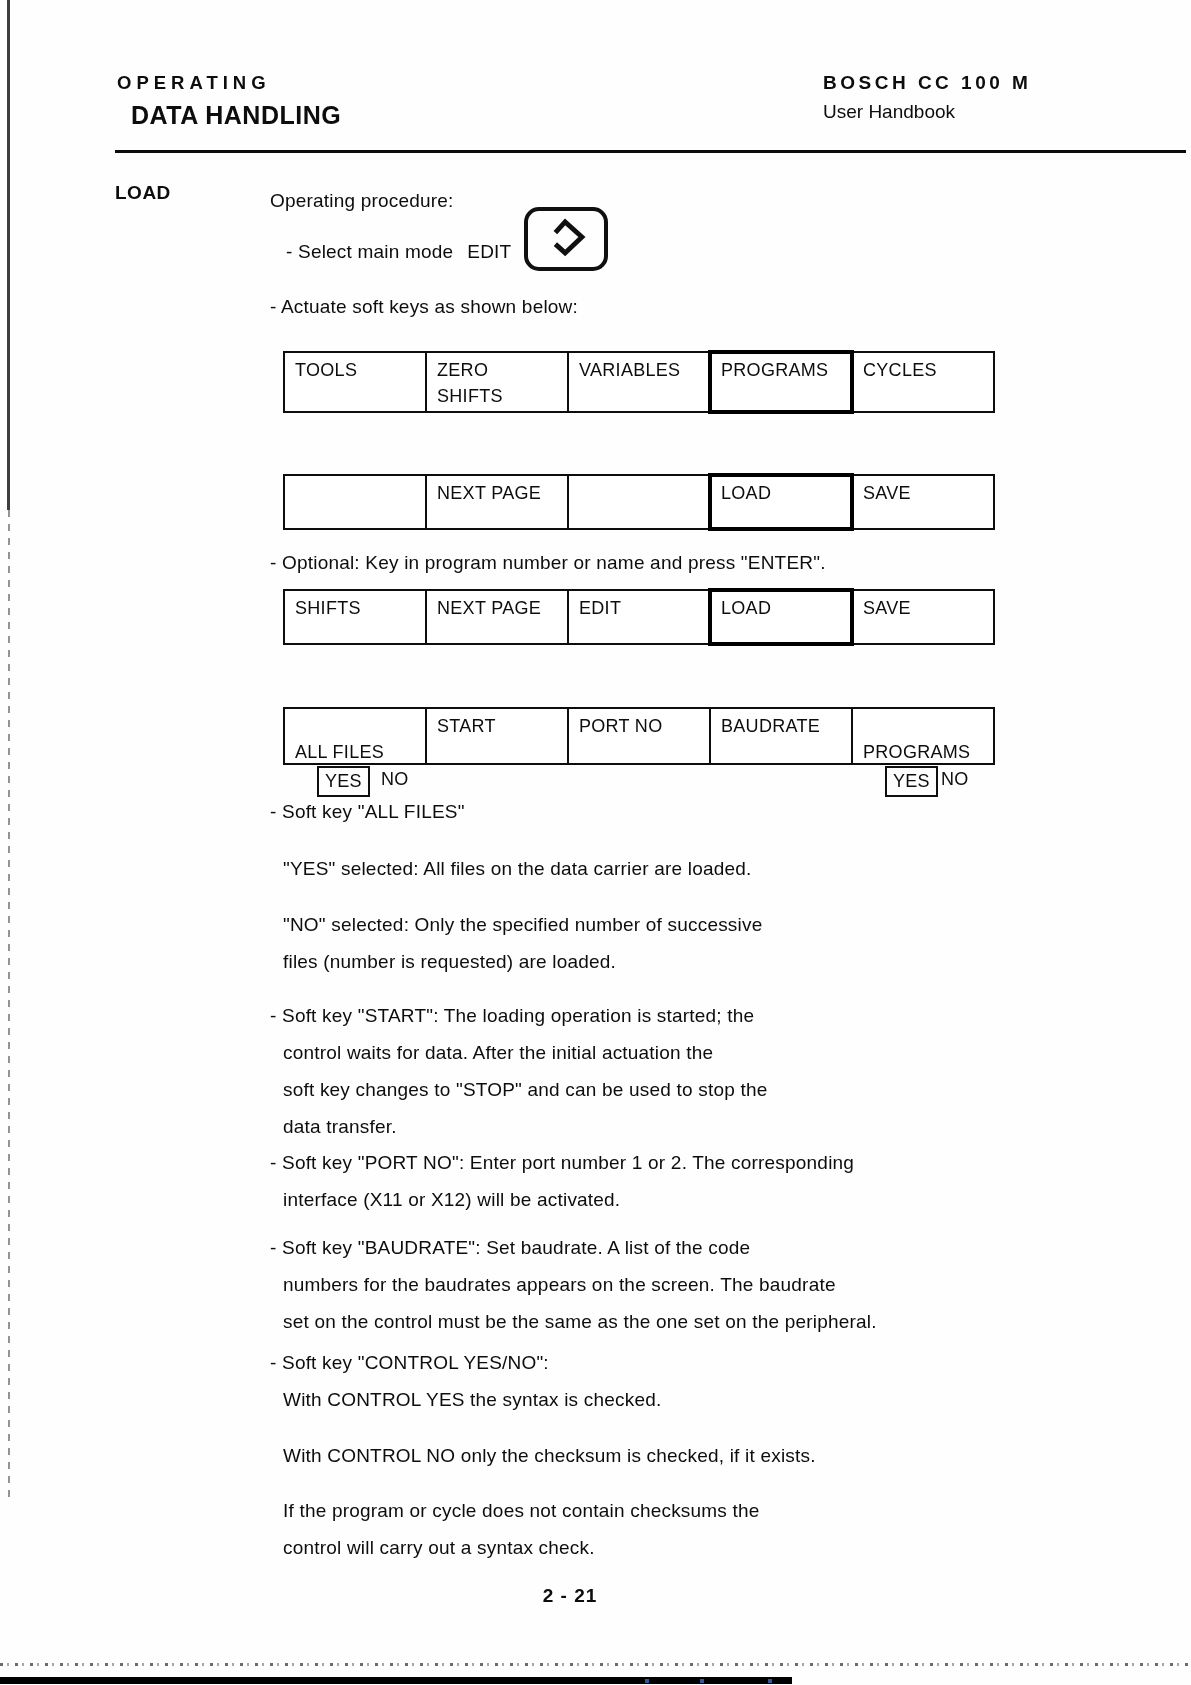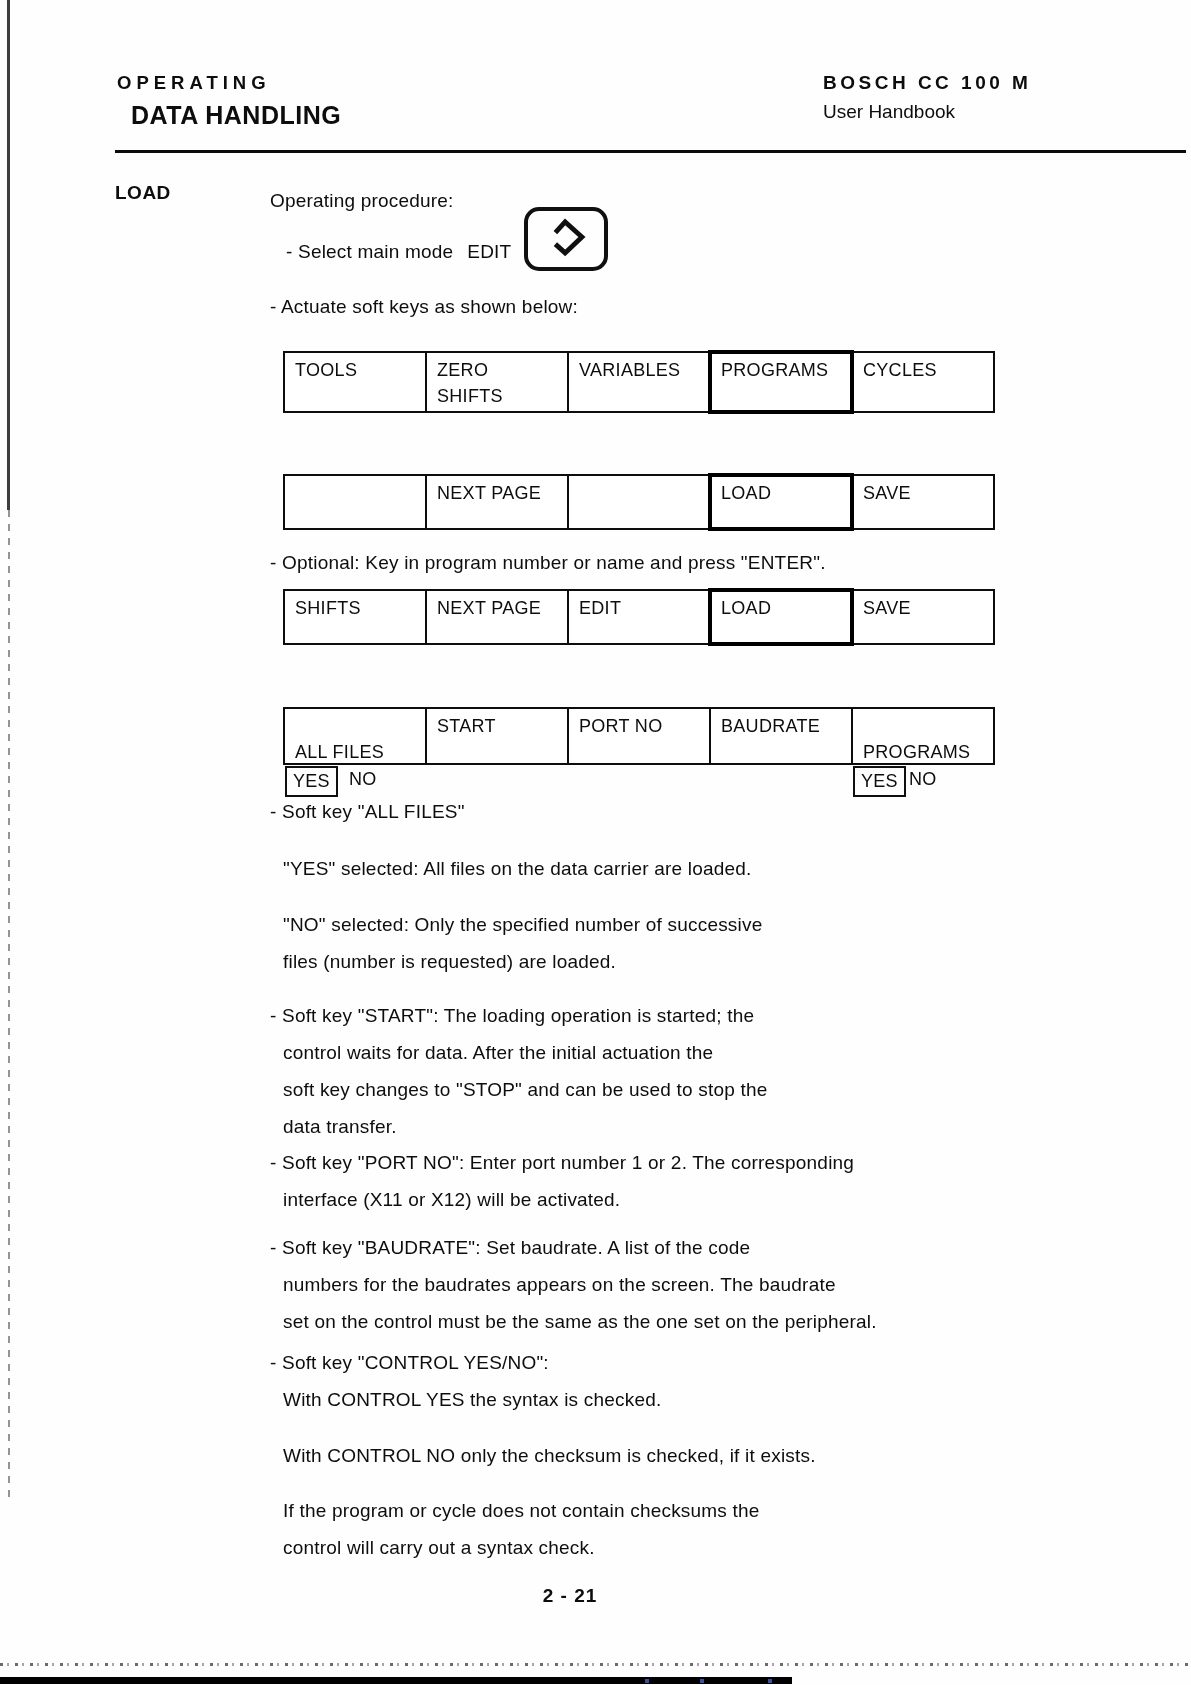--- a/index.html
+++ b/index.html
@@ -25,21 +25,21 @@
   .ind{padding-left:13px;}
   
   .edit-key{left:524px;top:207px;width:84px;height:64px;border:4px solid #101010;
     border-radius:15px;display:flex;align-items:center;justify-content:center;box-sizing:border-box;}
   
   .skrow{left:283px;width:712px;display:flex;border:2px solid #0d0d0d;box-sizing:border-box;background:#fff;}
   .skrow .cell{flex:1 1 0;border-right:2px solid #0d0d0d;padding:4px 10px;font-size:18px;
     letter-spacing:0.3px;line-height:26px;white-space:pre-line;box-sizing:border-box;position:relative;}
   .skrow .cell:last-child{border-right:none;}
   .cell.hl::after{content:"";position:absolute;inset:-3px;border:4px solid #000;pointer-events:none;}
-  .yn{display:flex;align-items:stretch;margin-top:1px;font-size:18px;}
+  .yn{display:flex;align-items:stretch;margin-top:1px;font-size:18px;margin-left:32px;}
   .yes-box{border:2px solid #0f0f0f;padding:0 6px 1px 6px;margin-left:-10px;}
   .no-plain{padding-left:11px;}
   .no-tight{padding-left:3px;}
   
   .pagenum{left:270px;top:1585px;width:600px;text-align:center;font-size:19px;font-weight:bold;letter-spacing:1px;}
   
   .edge1{left:7px;top:0;width:3px;height:510px;background:#1c1c1c;opacity:.85;}
   .edge2{left:8px;top:510px;width:2px;height:990px;opacity:.5;
     background:repeating-linear-gradient(#2a2a2a 0 7px,transparent 7px 14px);}
   .noise{left:0;top:1663px;width:1191px;height:3px;opacity:.75;

